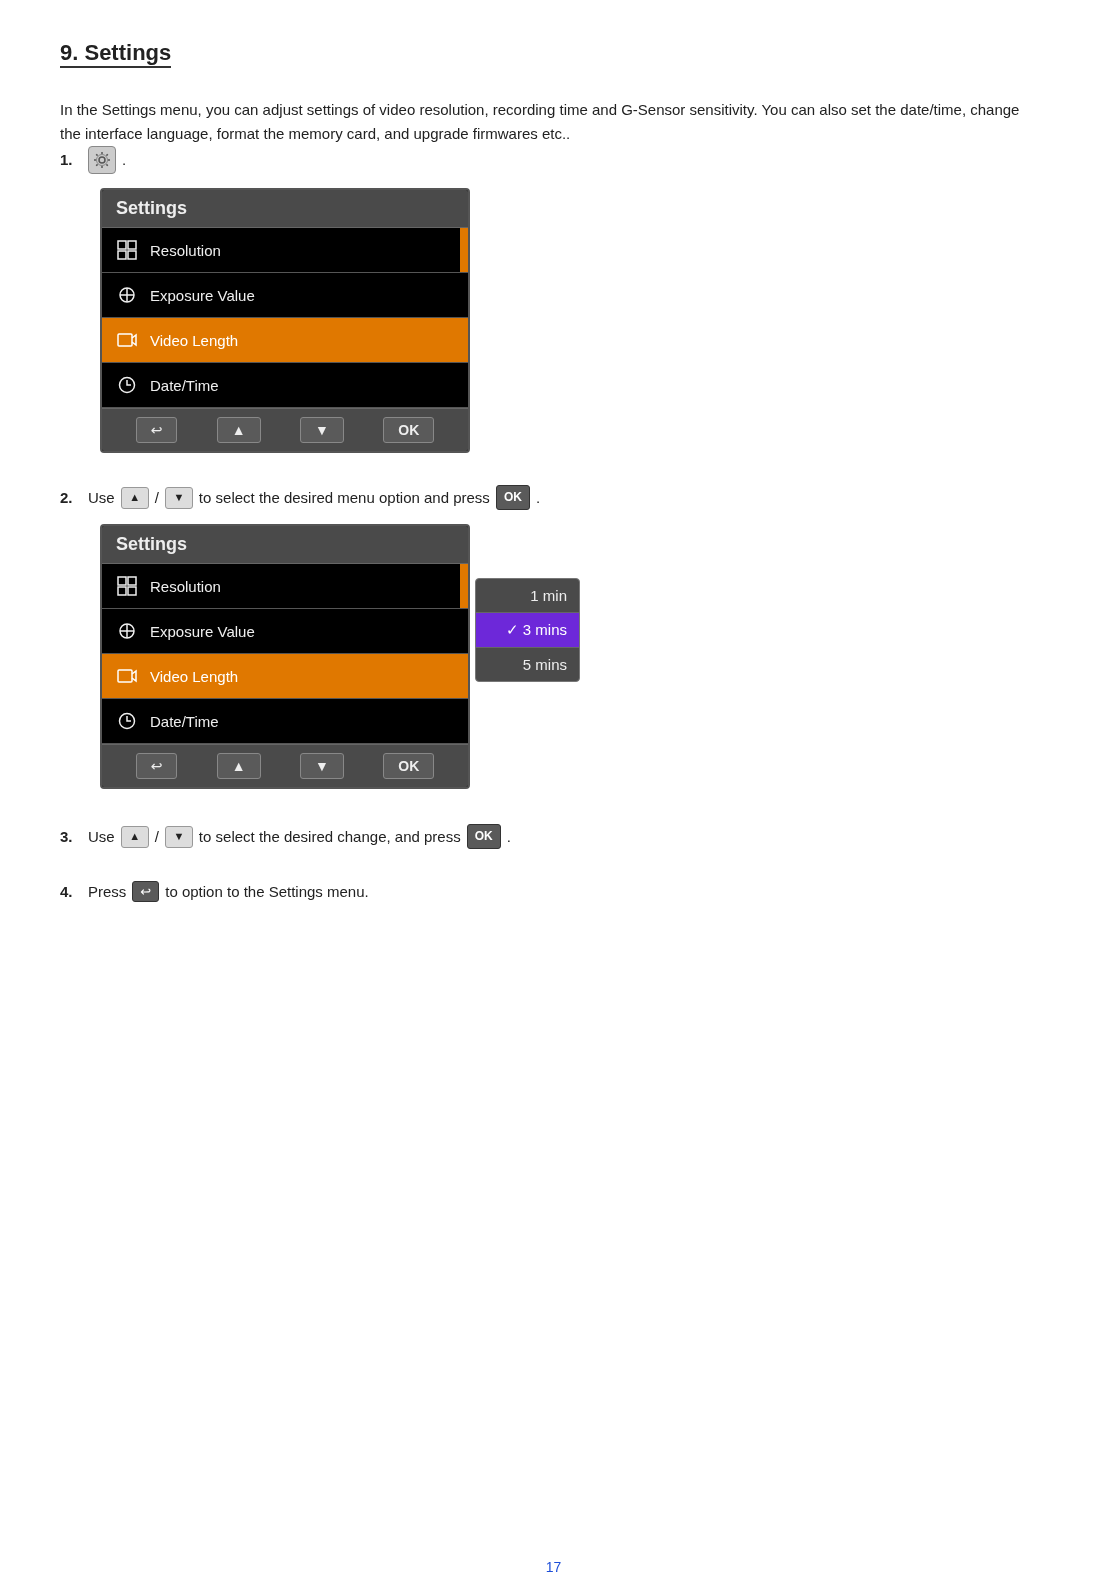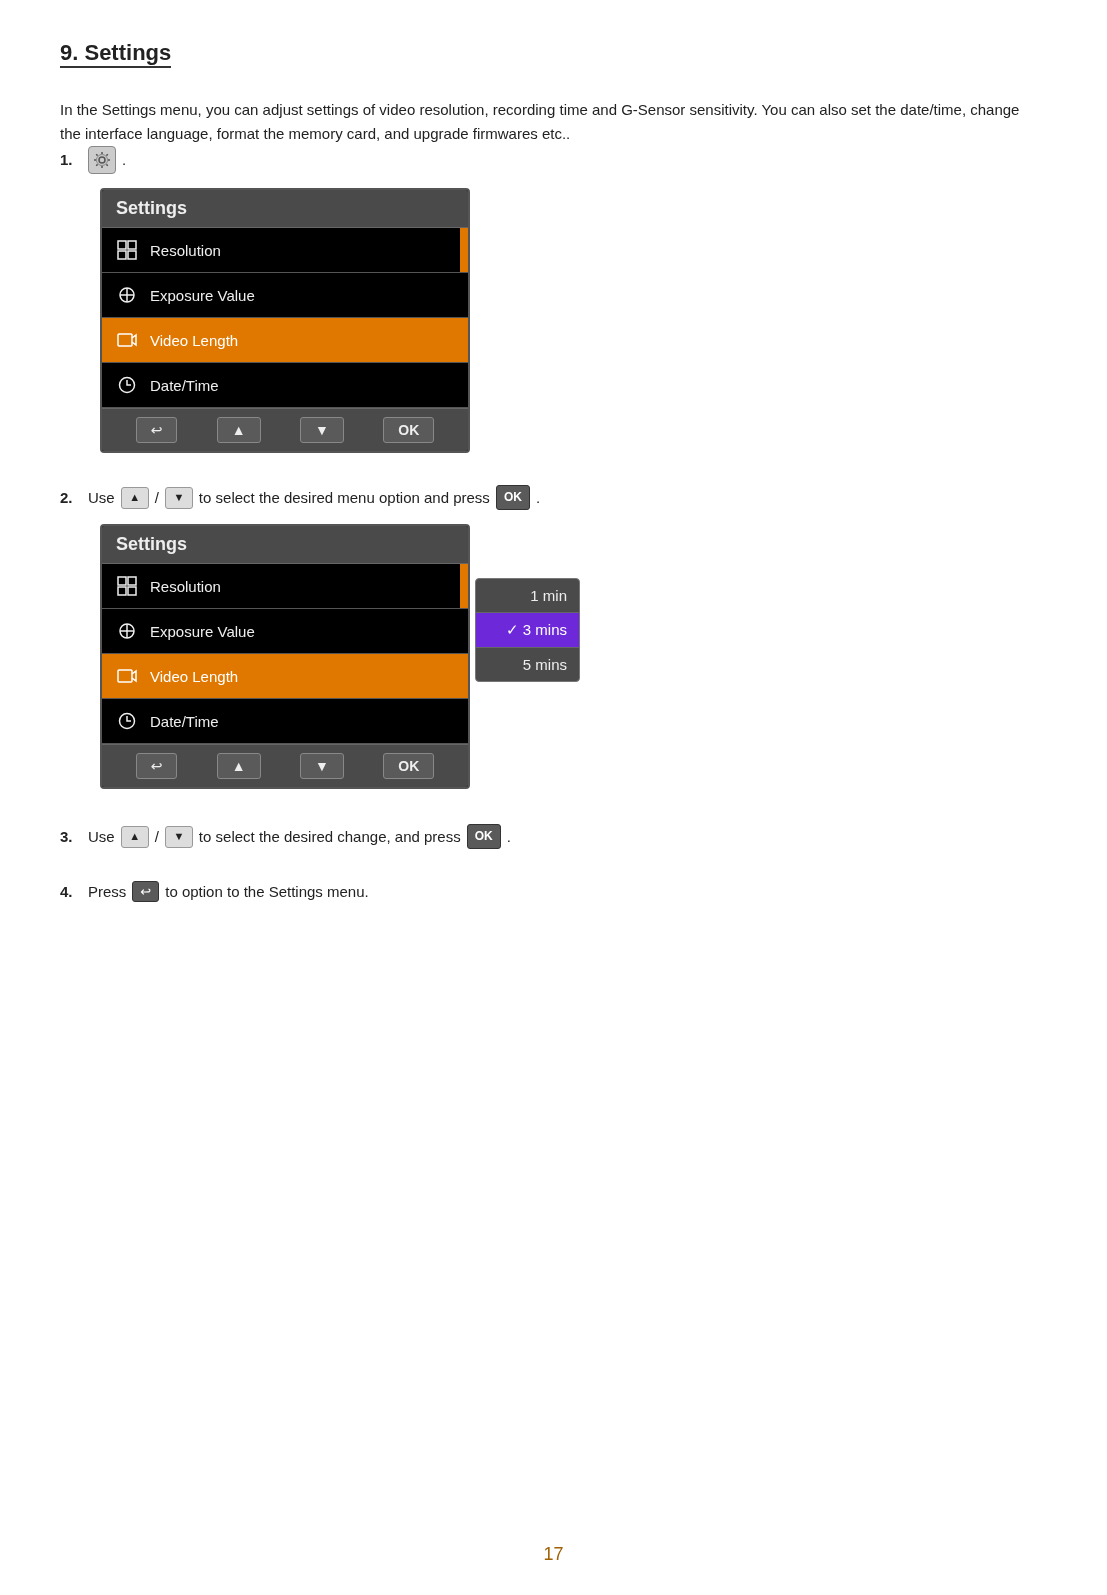--- a/index.html
+++ b/index.html
@@ -209,25 +209,25 @@
     .step-4-line {
       display: flex;
       align-items: center;
       gap: 6px;
       margin-bottom: 14px;
       font-size: 15px;
     }
 
     .page-num {
       position: fixed;
-      bottom: 30px;
+      bottom: 20px;
       left: 50%;
       transform: translateX(-50%);
-      font-size: 18px;
-      color: #a16207;
+      font-size: 14px;
+      color: #1d4ed8;
     }
 
     .slash { font-size: 15px; }
 
     
     .icon-grid {
       width: 20px;
       height: 20px;
     }
     

